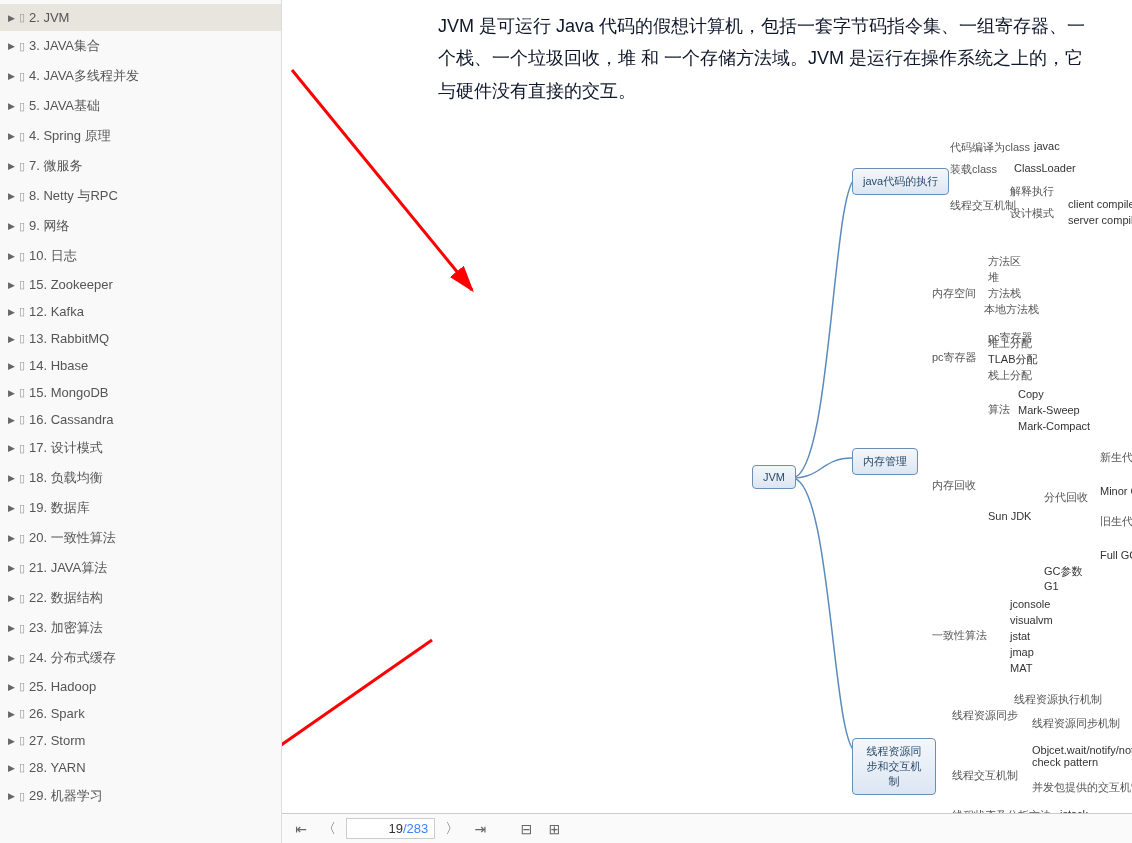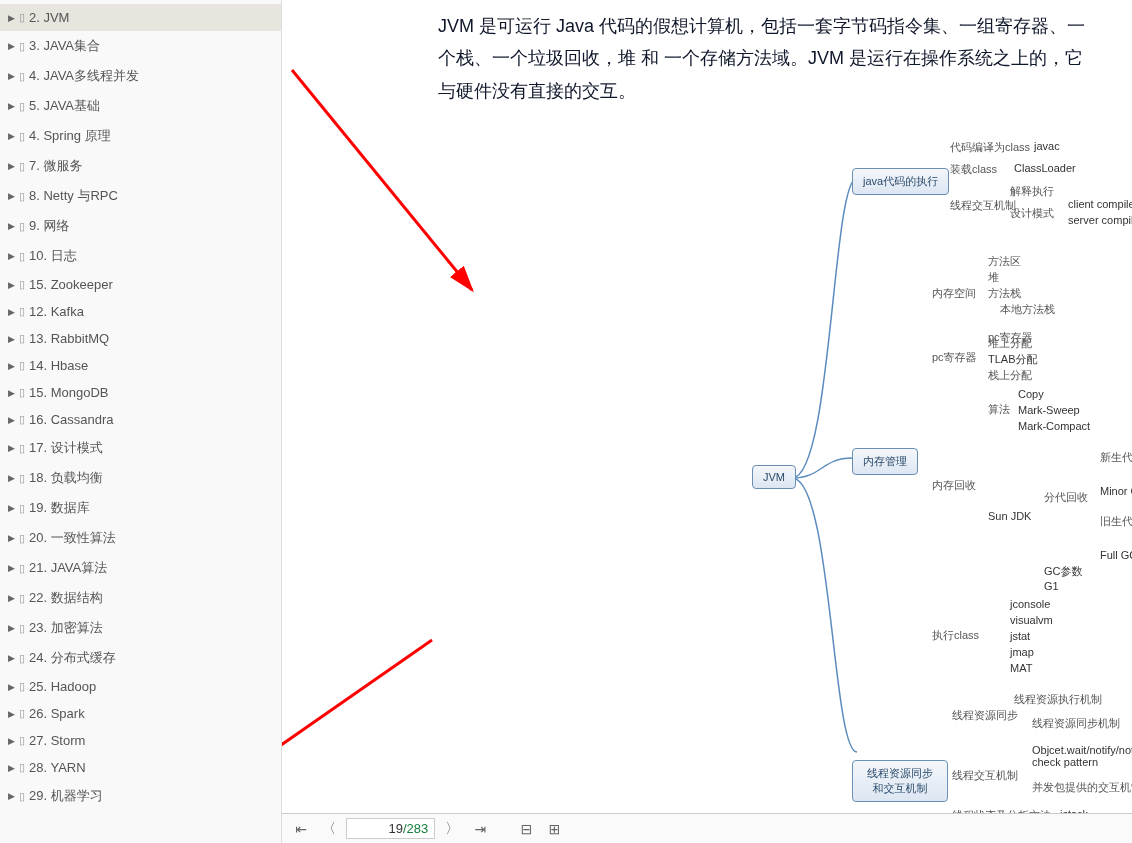--- a/index.html
+++ b/index.html
@@ -13,21 +13,21 @@
 .main { flex: 1; position: relative; background: #fff; overflow: hidden; }
 .content-text { position: absolute; top: 10px; left: 156px; right: 40px; font-size: 18px; line-height: 1.8; color: #0f172a; }
 .mindmap { position: absolute; top: 120px; left: 170px; right: 0; font-size: 11px; }
 .node-box { position: absolute; border: 1px solid #6a8fb5; border-radius: 4px; background: linear-gradient(#f4f7fb,#dce6f2); padding: 5px 10px; font-weight: normal; color: #2a4a6a; text-align: center; }
 .lbl { position: absolute; white-space: nowrap; color: #555; }
 .bold { font-weight: normal; color: #333; }
 .footer { position: absolute; bottom: 0; left: 0; right: 0; height: 30px; border-top: 1px solid #ccc; background: #fafafa; display: flex; align-items: center; padding: 0 8px; gap: 6px; }
 .footer .nav-btn { width: 22px; height: 22px; display: flex; align-items: center; justify-content: center; color: #666; cursor: pointer; font-size: 14px; }
 .footer .page-box { border: 1px solid #ccc; padding: 2px 6px; display: flex; align-items: center; background: #fff; }
 .footer .pg-cur { width: 50px; text-align: right; color: #333; }
-.footer .pg-tot { color: #15803d; }
+.footer .pg-tot { color: #3b82f6; }
 .arrow { position: absolute; }
 svg.conn { position: absolute; top: 0; left: 0; pointer-events: none; }
 </style>
 </head>
 <body>
 
 <div class="container">
   <div class="sidebar" id="sidebar">
       <div class="sidebar-item active">
         <span class="tri">▶</span>
@@ -194,37 +194,37 @@
 
       <svg class="conn" width="960" height="720">
         <path d="M340,358 C380,358 380,58 405,58" stroke="#5b8bbd" fill="none" stroke-width="1.5"></path>
         <path d="M340,358 C370,358 370,338 400,338" stroke="#5b8bbd" fill="none" stroke-width="1.5"></path>
         <path d="M340,358 C380,358 380,632 405,632" stroke="#5b8bbd" fill="none" stroke-width="1.5"></path>
       </svg>
 
       <div class="node-box" style="top:345px;left:300px">JVM</div>
       <div class="node-box" style="top:48px;left:400px">java代码的执行</div>
       <div class="node-box" style="top:328px;left:400px">内存管理</div>
-      <div class="node-box" style="top:640px;left:400px;width:96px">线程资源同步和交互机制</div>
+      <div class="node-box" style="top:618px;left:400px;width:84px">线程资源同步和交互机制</div>
 
       <div class="lbl" style="top:20px;left:498px">代码编译为class</div>
       <div class="lbl bold" style="top:20px;left:582px">javac</div>
       <div class="lbl" style="top:42px;left:498px">装载class</div>
       <div class="lbl bold" style="top:42px;left:562px">ClassLoader</div>
       <div class="lbl" style="top:78px;left:498px">线程交互机制</div>
       <div class="lbl" style="top:64px;left:558px">解释执行</div>
       <div class="lbl" style="top:86px;left:558px">设计模式</div>
       <div class="lbl bold" style="top:78px;left:616px">client compiler</div>
       <div class="lbl bold" style="top:94px;left:616px">server compiler</div>
 
       <div class="lbl" style="top:166px;left:480px">内存空间</div>
       <div class="lbl" style="top:134px;left:536px">方法区</div>
       <div class="lbl" style="top:150px;left:536px">堆</div>
       <div class="lbl" style="top:166px;left:536px">方法栈</div>
-      <div class="lbl" style="top:182px;left:548px">本地方法栈</div>
+      <div class="lbl" style="top:182px;left:532px">本地方法栈</div>
       <div class="lbl" style="top:210px;left:536px">pc寄存器</div>
 
       <div class="lbl" style="top:230px;left:480px">pc寄存器</div>
       <div class="lbl" style="top:216px;left:536px">堆上分配</div>
       <div class="lbl bold" style="top:232px;left:536px">TLAB分配</div>
       <div class="lbl" style="top:248px;left:536px">栈上分配</div>
 
       <div class="lbl" style="top:358px;left:480px">内存回收</div>
       <div class="lbl" style="top:282px;left:536px">算法</div>
       <div class="lbl bold" style="top:268px;left:566px">Copy</div>
@@ -235,21 +235,21 @@
       <div class="lbl" style="top:370px;left:592px">分代回收</div>
       <div class="lbl" style="top:330px;left:648px">新生代可用的GC</div>
 
       <div class="lbl bold" style="top:364px;left:648px">Minor GC触发机制以及日志格式</div>
       <div class="lbl" style="top:394px;left:648px">旧生代可用的GC</div>
 
       <div class="lbl bold" style="top:428px;left:648px">Full GC触发机制以及日志格式</div>
       <div class="lbl bold" style="top:444px;left:592px">GC参数</div>
       <div class="lbl bold" style="top:460px;left:592px">G1</div>
 
-      <div class="lbl" style="top:508px;left:480px">执行class</div>
+      <div class="lbl" style="top:508px;left:480px">一致性算法</div>
       <div class="lbl bold" style="top:478px;left:558px">jconsole</div>
       <div class="lbl bold" style="top:494px;left:558px">visualvm</div>
       <div class="lbl bold" style="top:510px;left:558px">jstat</div>
       <div class="lbl bold" style="top:526px;left:558px">jmap</div>
       <div class="lbl bold" style="top:542px;left:558px">MAT</div>
 
       <div class="lbl" style="top:588px;left:500px">线程资源同步</div>
       <div class="lbl" style="top:572px;left:562px">线程资源执行机制</div>
       <div class="lbl" style="top:596px;left:580px">线程资源同步机制</div>
 

